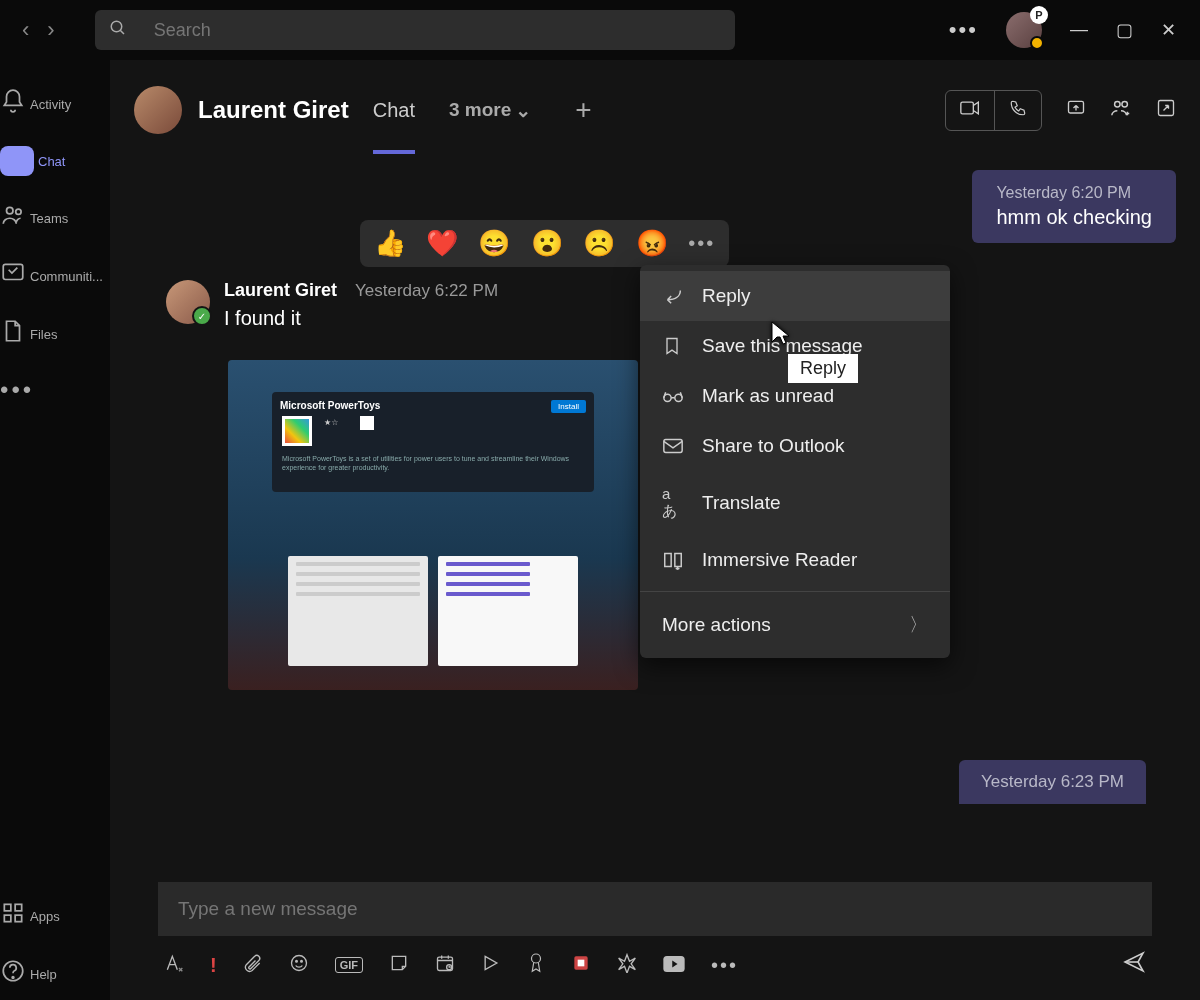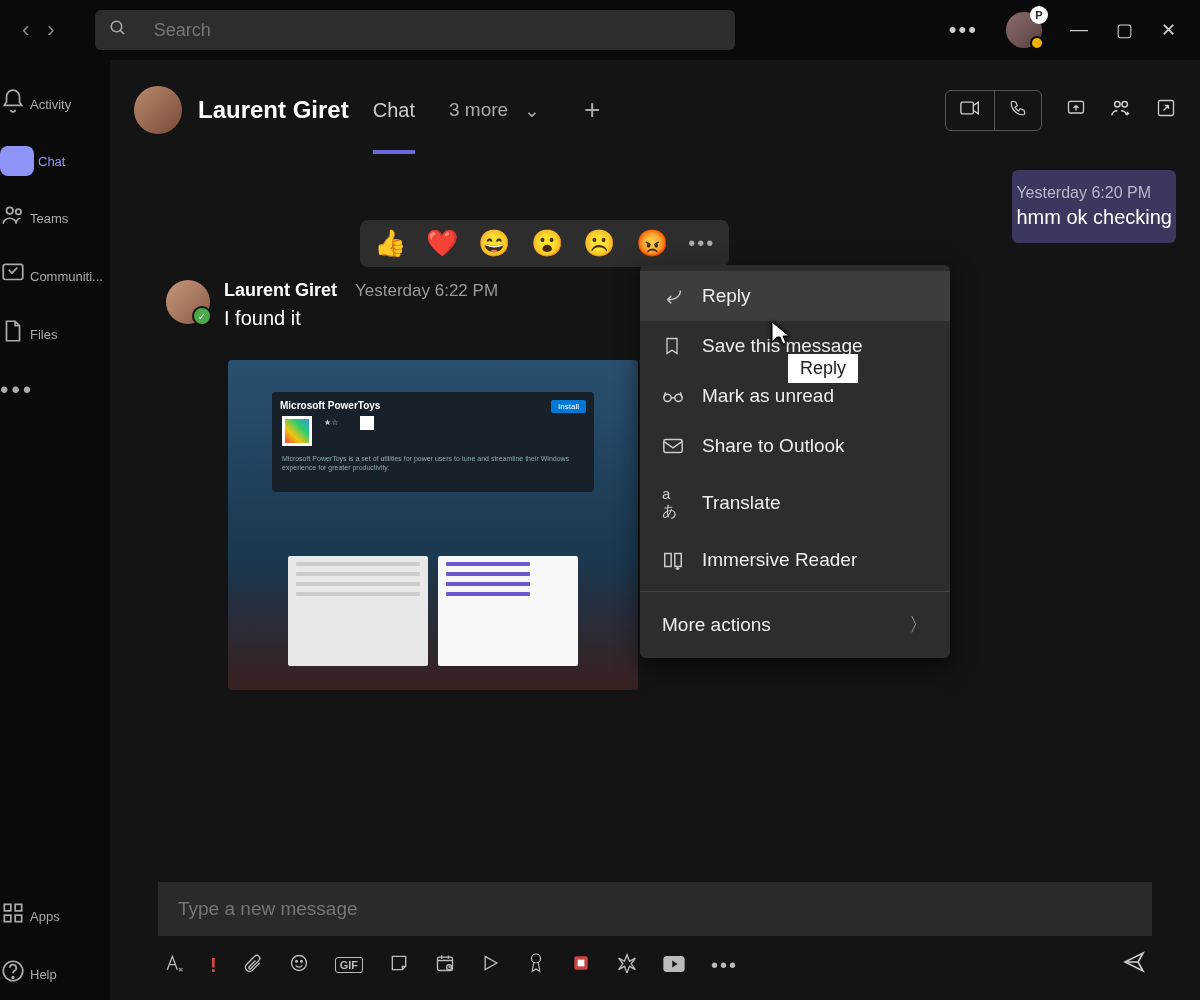--- a/index.html
+++ b/index.html
@@ -115,42 +115,42 @@
 .chat-avatar {
   width: 48px; height: 48px; border-radius: 50%;
   background: linear-gradient(135deg,#b88a6a,#7a4a3a);
 }
 .chat-title { font-size: 24px; font-weight: 700; }
 .chat-tab { font-size: 20px; color: #ccc; margin-left: 8px; position: relative; }
 .chat-tab::after {
   content: ""; position: absolute; left: 0; right: 0; bottom: -32px;
   height: 4px; background: #6468d9;
 }
-.chat-more { font-size: 19px; color: #aaa; margin-left: 18px; display: flex; align-items: center; gap: 16px; cursor: pointer; }
+.chat-more { font-size: 19px; color: #aaa; margin-left: 18px; display: flex; align-items: center; gap: 4px; cursor: pointer; font-weight: bold; }
 .add-tab { font-size: 28px; color: #aaa; margin-left: 28px; cursor: pointer; }
 .chat-header-spacer { flex: 1; }
 .header-actions { display: flex; align-items: center; gap: 24px; }
 .call-group {
   display: flex; border: 1px solid #555; border-radius: 6px;
 }
 .call-btn {
   padding: 8px 14px; color: #ccc; font-size: 18px; cursor: pointer;
 }
 .call-btn:first-child { border-right: 1px solid #555; }
 .hdr-icon { color: #ccc; font-size: 20px; cursor: pointer; }
 
 .messages {
   flex: 1;
   padding: 0 24px;
   position: relative;
 }
 .msg-self {
   position: absolute; top: 10px; right: 24px;
   background: #3b3860;
-  padding: 14px 4px;
+  padding: 14px 24px;
   border-radius: 6px;
 }
 .msg-self-time { color: #b8b8c8; font-size: 16px; margin-bottom: 4px; }
 .msg-self-text { font-size: 20px; font-weight: 500; }
 
 .reaction-bar {
   position: absolute;
   top: 60px; left: 250px;
   background: #2d2d2d;
   border-radius: 8px;
@@ -542,20 +542,21 @@
         </div>
       </div>
 
       <div class="cursor">
         <svg width="24" height="28" viewBox="0 0 24 28">
             <path d="M4 2v20l5-5h3l3 7 3-1-3-7h6z" fill="#fff" stroke="#000"></path>
           </svg>
       </div>
       <div class="tooltip">Reply</div>
 
+      <div class="self-time-2">Yesterday 6:23 PM</div>
     </div>
 
     <div class="composer">
       <div class="compose-box">
         <input placeholder="Type a new message" style="">
       </div>
       <div class="compose-toolbar">
         <span><svg width="20" height="20" viewBox="0 0 24 24" fill="none" stroke="#bbb" stroke-width="1.6">
               <path d="M4 20l6-16 6 16M6 14h8"></path>
               <path d="M18 18l4 4m0-4l-4 4" stroke="#888"></path>

